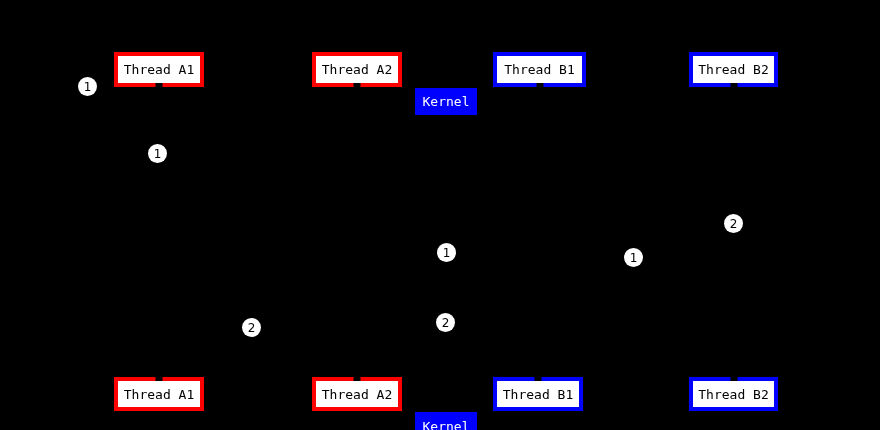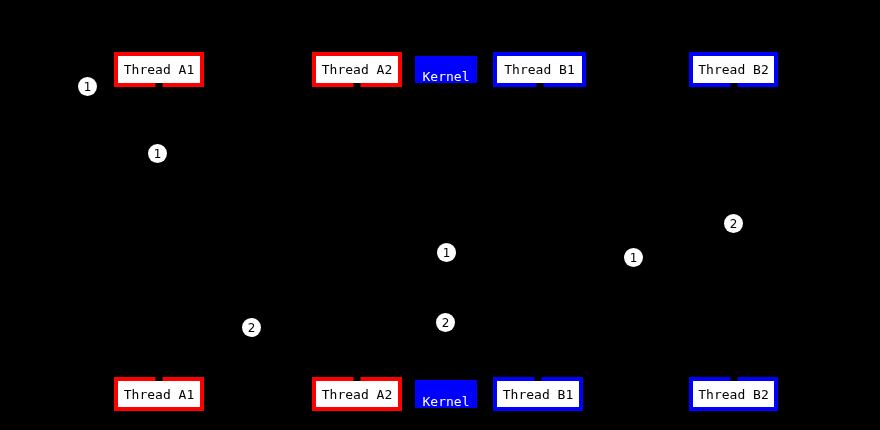--- a/index.html
+++ b/index.html
@@ -23,22 +23,23 @@
     align-items: center;
     justify-content: center;
   }
   .tbox.red  { border: 4px solid var(--thread-a-border, #ff0000); }
   .tbox.blue { border: 4px solid var(--thread-b-border, #0000ff); }
   .kernel {
     position: absolute;
     box-sizing: border-box;
     background: var(--kernel-bg, #0000ff);
     display: flex;
-    align-items: flex-end;
+    align-items: center;
     justify-content: center;
+    margin-top: 32px;
   }
   .lbl {
     font-size: 13px;
     color: var(--box-text, #000000);
     white-space: nowrap;
     line-height: 1;
   }
   .kernel .lbl { color: var(--kernel-text, #ffffff); }
   .notch {
     position: absolute;

